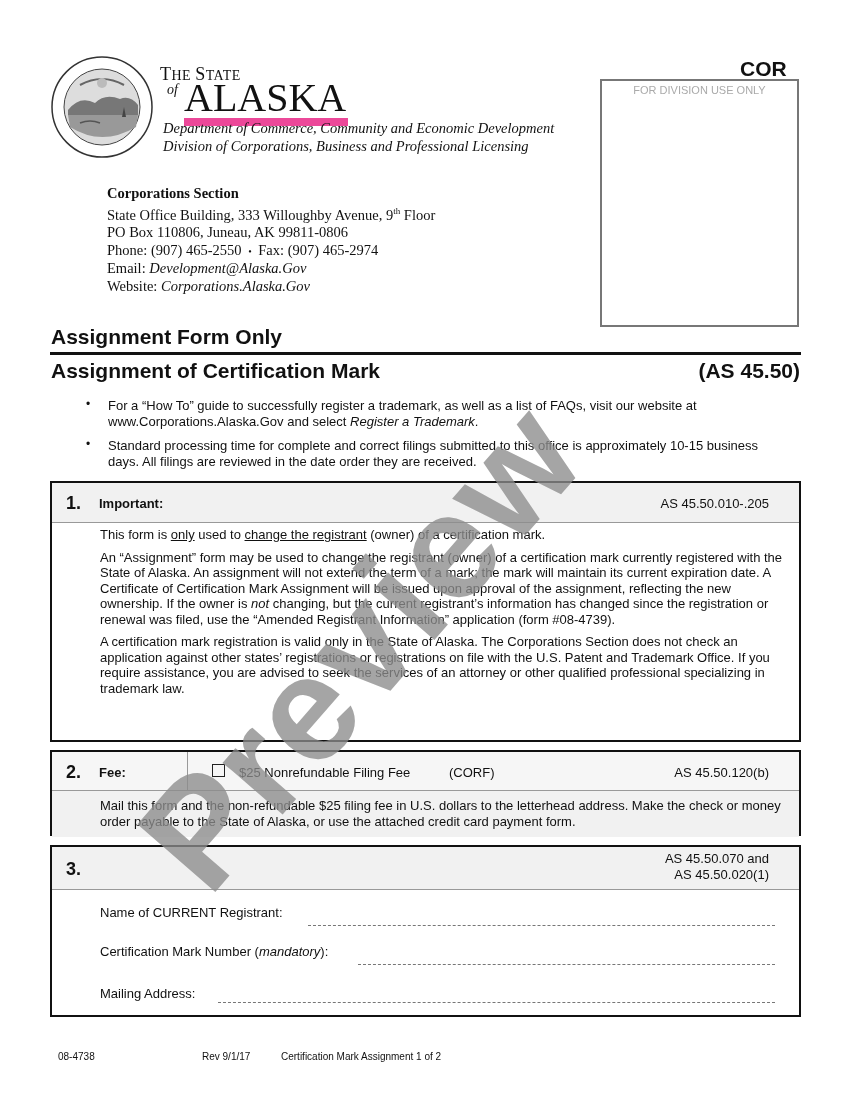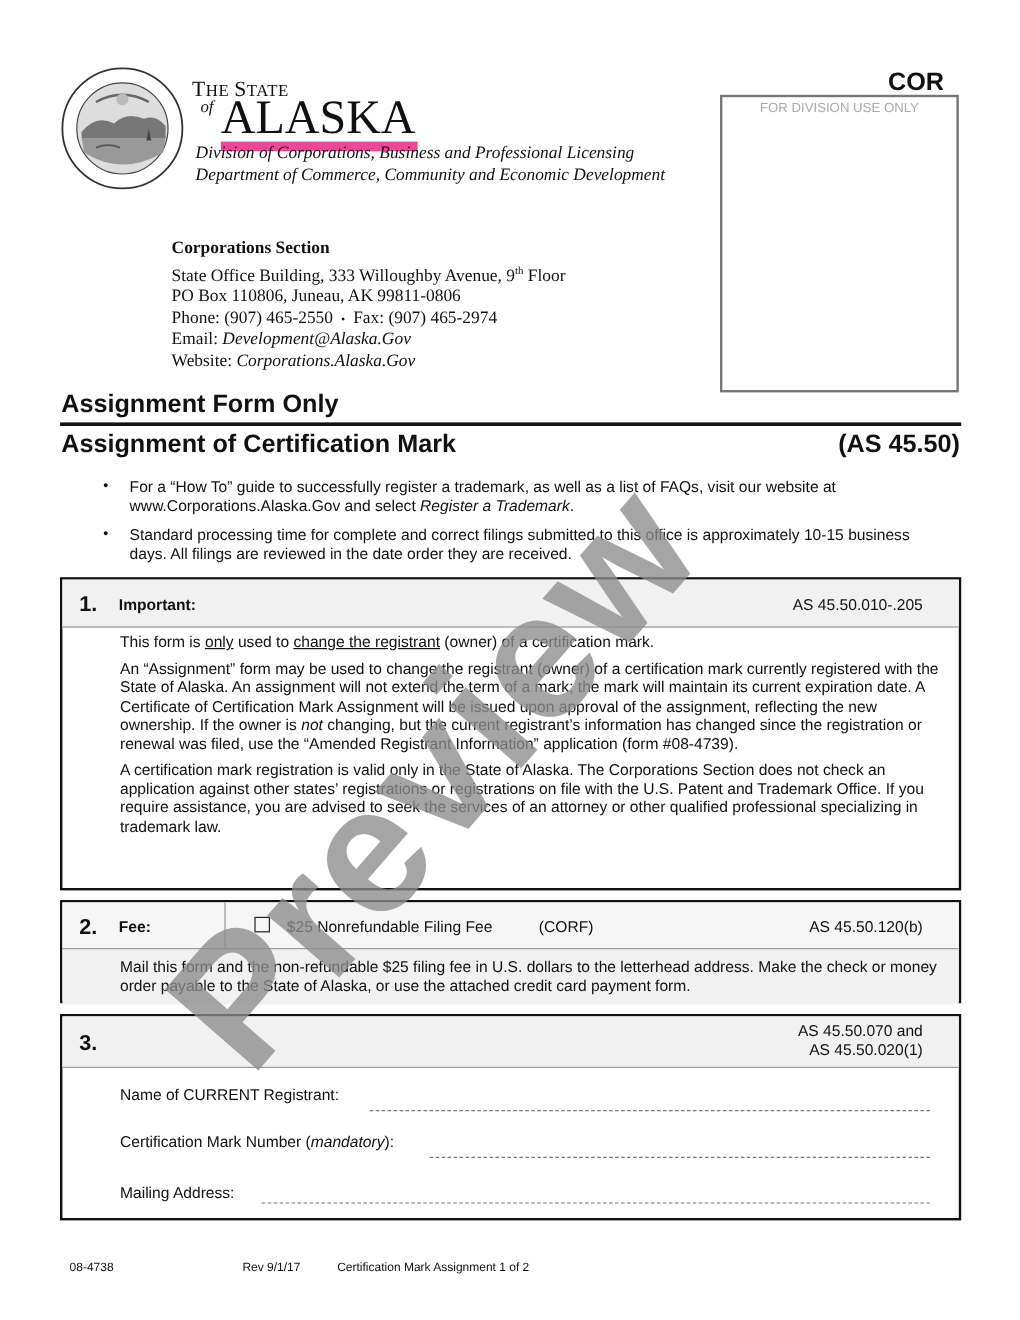--- a/index.html
+++ b/index.html
@@ -12,21 +12,21 @@
   .state-small { left: 160px; top: 64px; font-size: 15px; letter-spacing: 0.5px; }
   .state-small .cap { font-size: 18px; }
   .state-of { left: 167px; top: 82px; font-size: 14px; font-style: italic; }
   .state-big { left: 184px; top: 78px; font-size: 40px; line-height: 40px; border-bottom: 8px solid #ec4899; padding-right: 2px; }
   .dept { left: 163px; top: 119px; font-size: 14.5px; font-style: italic; line-height: 18px; }
 
   .cor-label { left: 740px; top: 57px; font-size: 21px; font-weight: bold; }
   .div-box { left: 600px; top: 79px; width: 199px; height: 248px; border: 2px solid #777; box-sizing: border-box; }
   .div-box-label { position: absolute; left: 0; right: 0; top: 3px; text-align: center; font-size: 11px; color: #aaa; }
 
-  .contact { left: 107px; top: 199px; font-size: 14.5px; line-height: 17.6px; margin-left: 36px; }
+  .contact { left: 107px; top: 185px; font-size: 14.5px; line-height: 17.6px; }
   .contact .title { font-weight: bold; }
   .contact sup { font-size: 9px; }
   .contact i { font-style: italic; }
 
   
   .form-only { left: 51px; top: 325px; font-size: 21px; font-weight: bold; }
   .title-rule { left: 50px; top: 352px; width: 751px; height: 3px; background: #111; }
   .form-title { left: 51px; top: 359px; font-size: 21px; font-weight: bold; }
   .statute-title { right: 50px; top: 359px; font-size: 21px; font-weight: bold; }
 
@@ -90,22 +90,22 @@
     <path d="M30 30 Q52 18 74 30" fill="none" stroke="#666" stroke-width="2"></path>
     <circle cx="52" cy="28" r="5" fill="#bbb"></circle>
     <path d="M72 62 L74 52 L76 62 Z" fill="#444"></path>
     <path d="M30 68 Q40 64 50 68" fill="none" stroke="#555" stroke-width="1.5"></path>
   </svg>
 </div>
 <div class="abs state-small serif"><span class="cap">T</span><span style="font-size:14px">HE </span><span class="cap">S</span><span style="font-size:14px">TATE</span></div>
 <div class="abs state-of serif">of</div>
 <div class="abs state-big serif">ALASKA</div>
 <div class="abs dept serif">
+  <div>Department of Commerce, Community and Economic Development</div>
   <div>Division of Corporations, Business and Professional Licensing</div>
-  <div>Department of Commerce, Community and Economic Development</div>
 </div>
 
 <div class="abs cor-label">COR</div>
 <div class="abs div-box">
   <div class="div-box-label">FOR DIVISION USE ONLY</div>
 </div>
 
 <div class="abs contact serif">
   <div class="title">Corporations Section</div>
   <div><span>State Office Building, 333 Willoughby Avenue, 9</span><sup>th</sup><span> Floor</span></div>

